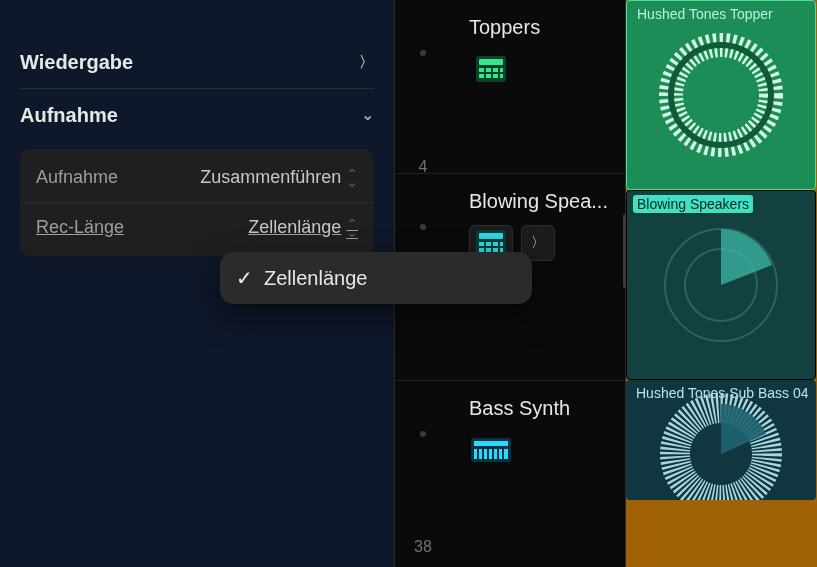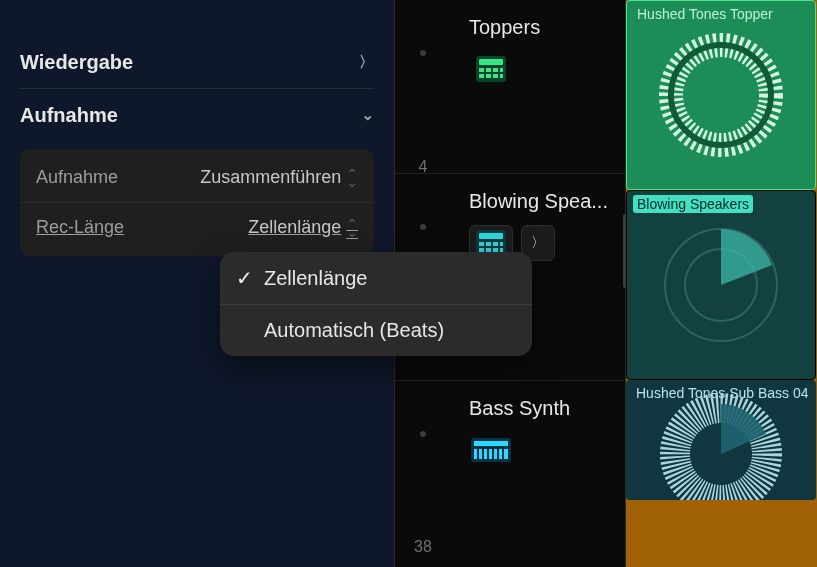--- a/index.html
+++ b/index.html
@@ -194,24 +194,20 @@
           </span>
       </span>
     </div>
   </div>
 </div>
 
 <div class="dropdown">
   <div class="dd-item">
     <span class="dd-check">✓</span>
     <span>Zellenlänge</span>
-  </div>
-  <div class="dd-item">
-    <span class="dd-check"></span>
-    <span>Automatisch (Beats)</span>
   </div>
 </div>
 
 <div class="mid">
   <div class="track t1">
     <div class="num-col">
       <span class="dot"></span>
       <span class="num">4</span>
     </div>
     <div class="track-main">

